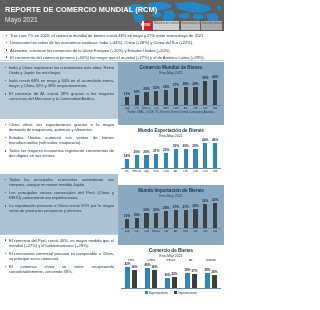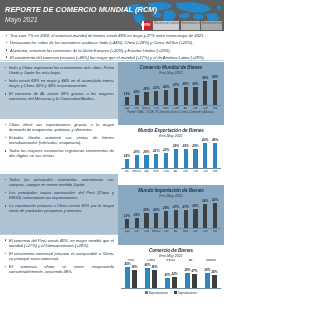--- a/index.html
+++ b/index.html
@@ -6,21 +6,20 @@
   html, body {
     width: 224px; height: 310px;
     font-family: "Liberation Sans", sans-serif;
     background: #ffffff;
     overflow: hidden;
   }
   #page {
     position: relative;
     width: 224px; height: 252px;
     background: #ffffff;
-    font-style: italic;
   }
 
   
   .header {
     position: relative;
     width: 224px; height: 31px;
     background: #5e5e5e;
     overflow: hidden;
   }
   .header-map {

